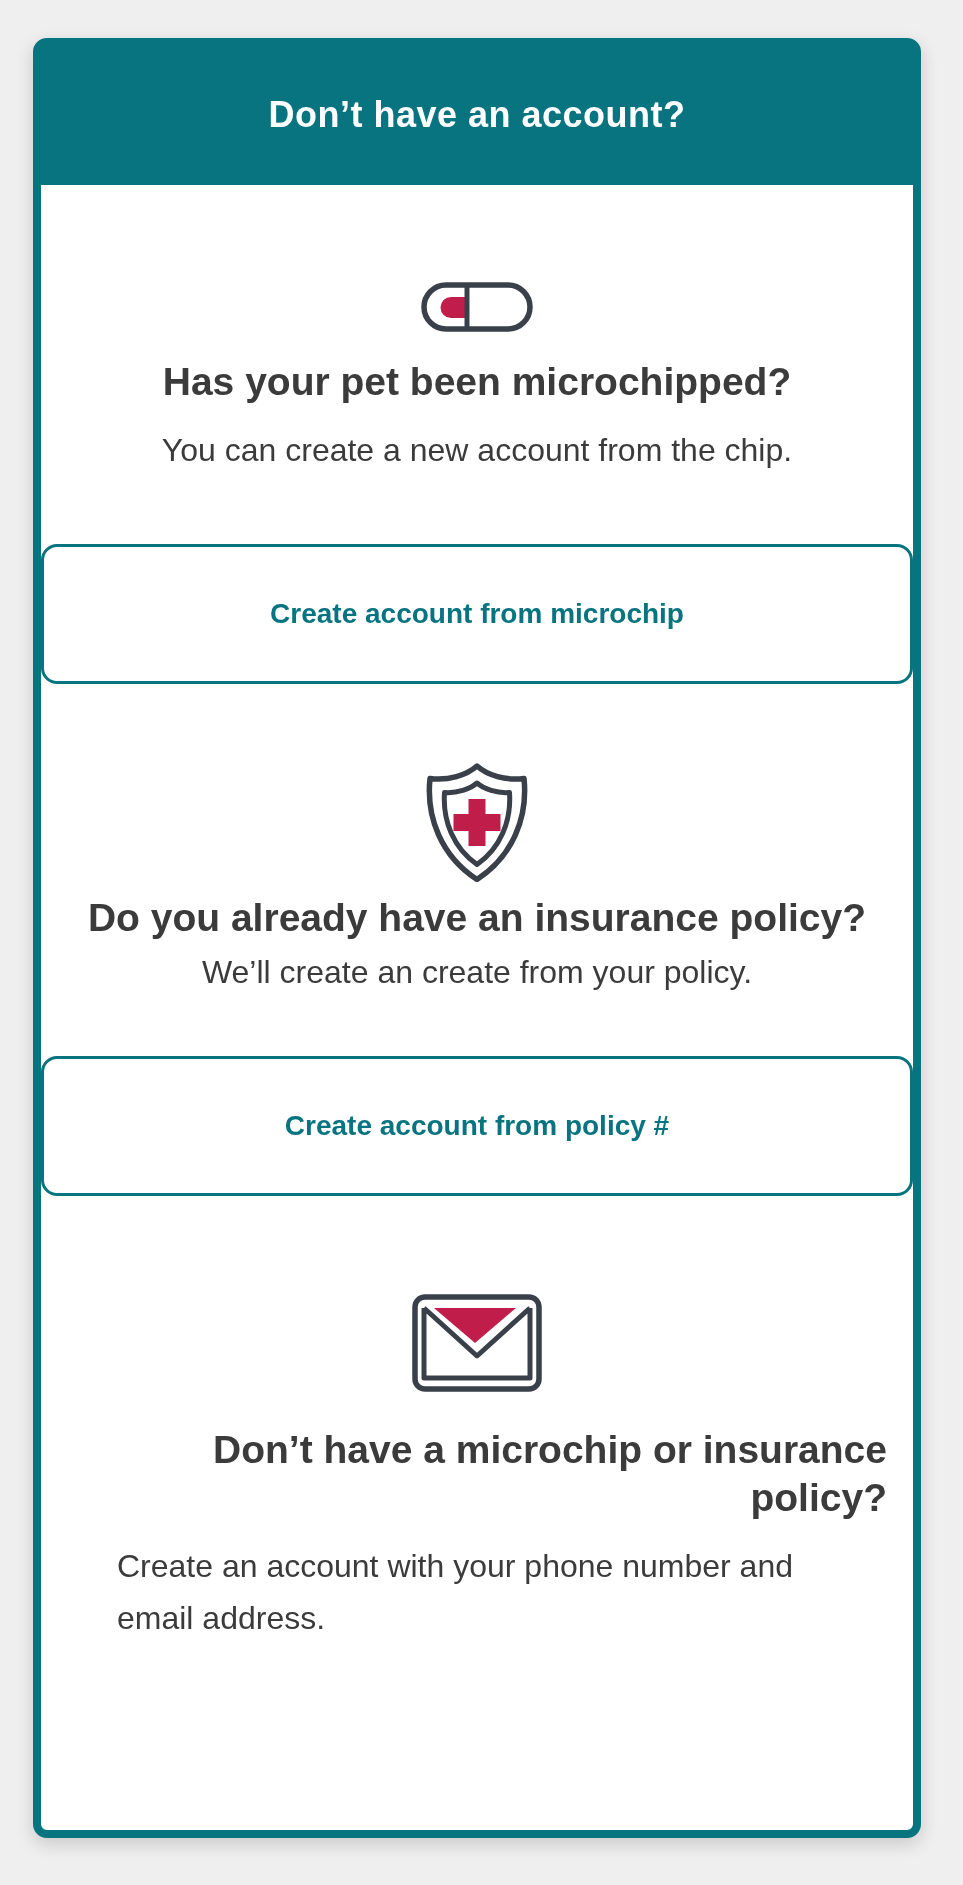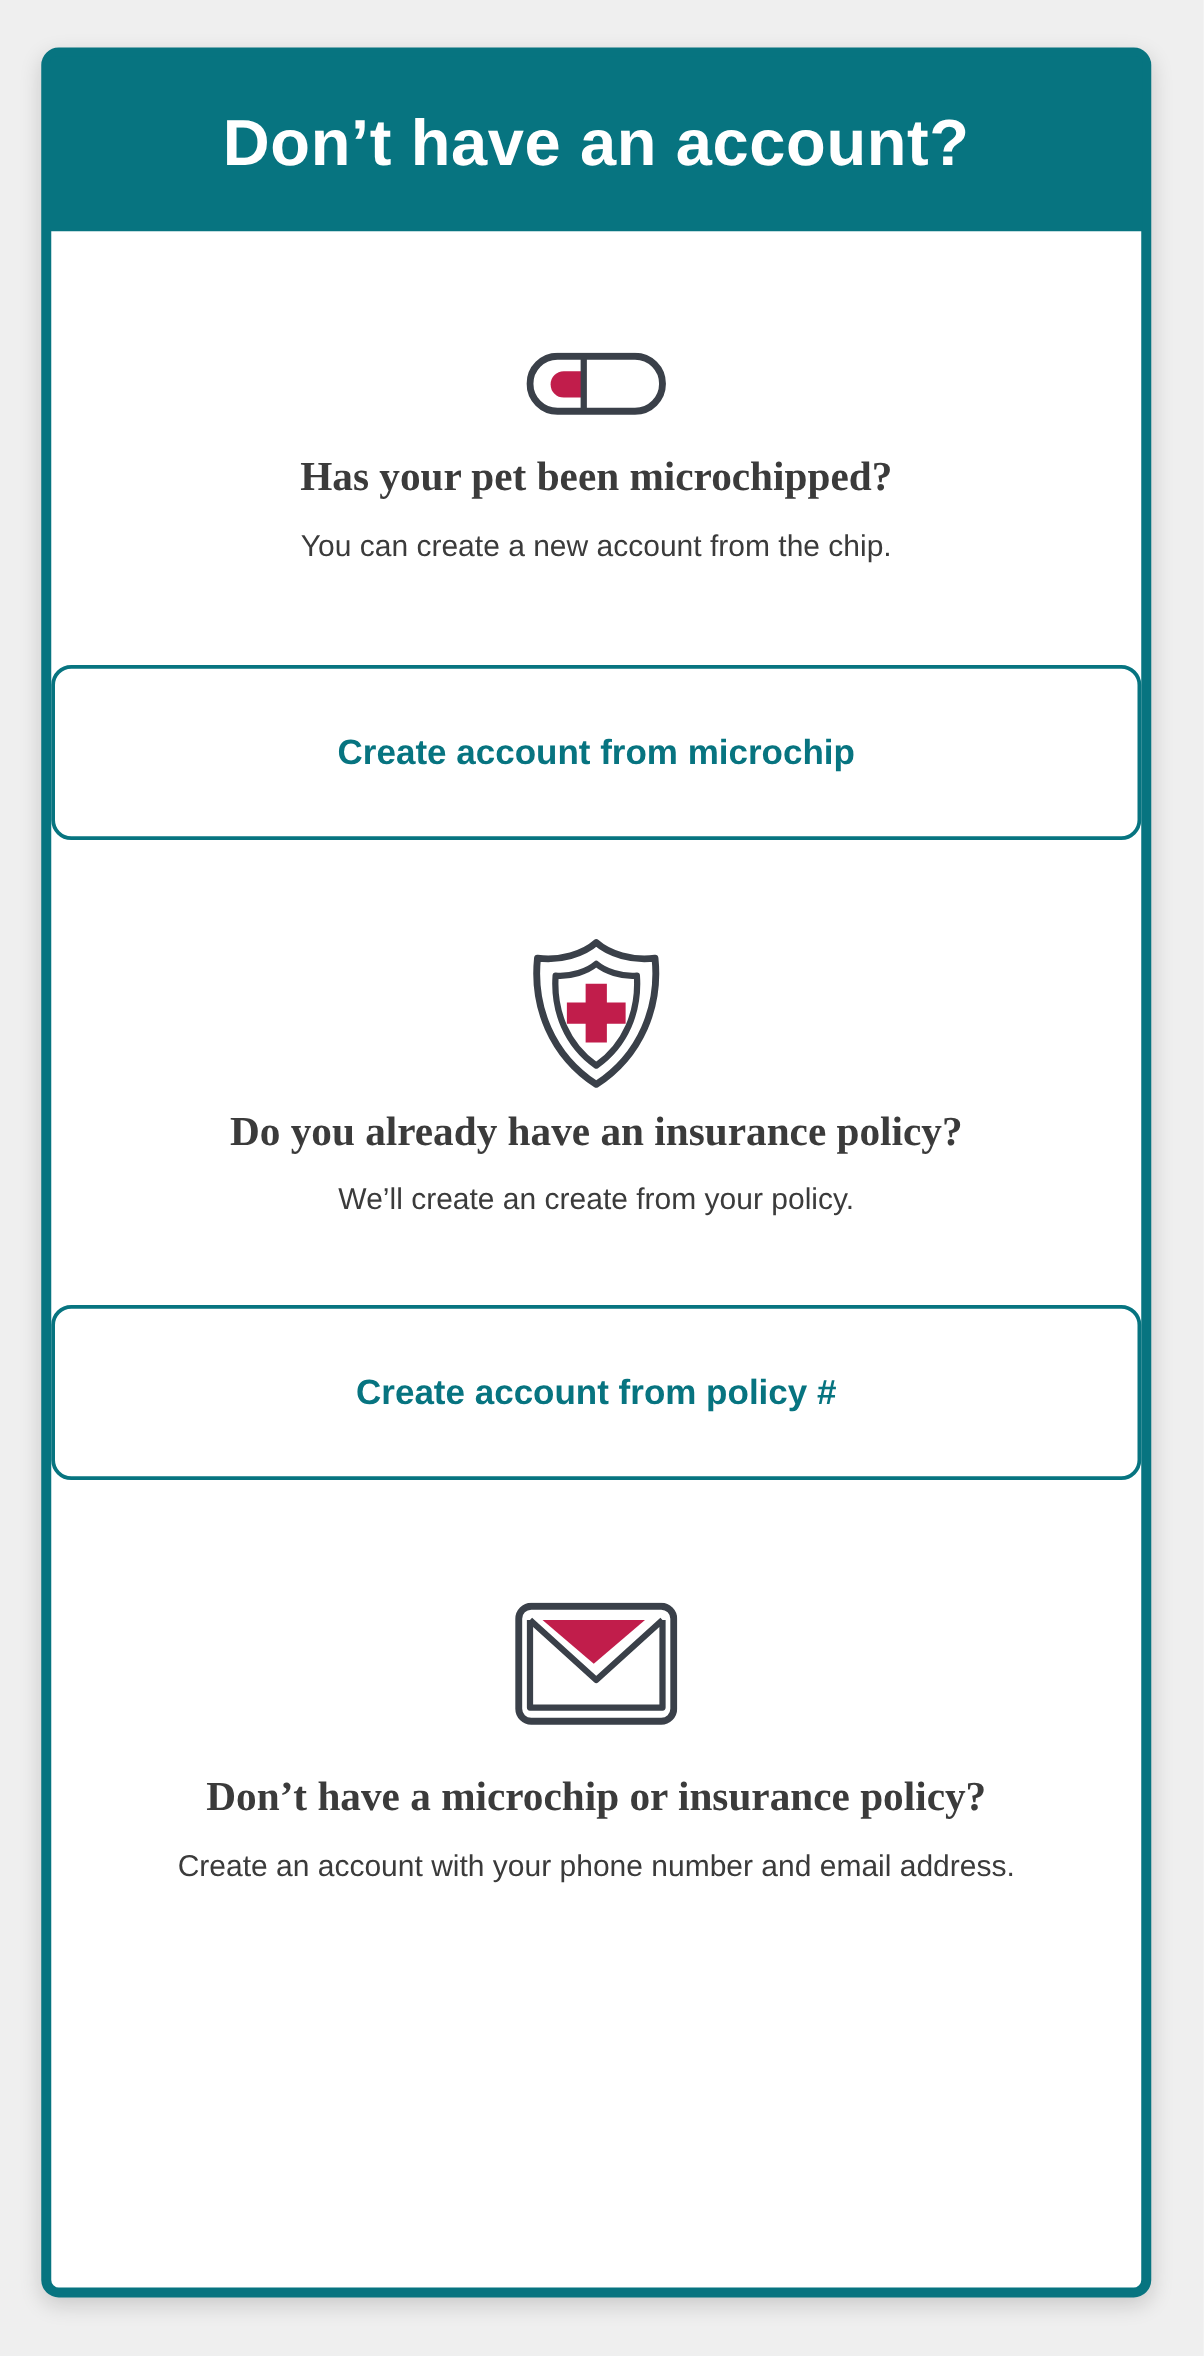--- a/index.html
+++ b/index.html
@@ -29,42 +29,42 @@
   .card-header{
     height:140px;
     margin:-1px -1px 0 -1px;
     background:var(--teal);
     border-radius:5px 5px 0 0;
     display:flex;align-items:center;justify-content:center;
   }
   .card-title{
     margin:0;
     color:#ffffff;
-    font-size:52px;
+    font-size:36px;
     font-weight:700;
     letter-spacing:0.5px;
   }
   .card-body{
     display:flex;flex-direction:column;align-items:center;
     padding-bottom:58px;
   }
   .section{
     display:flex;flex-direction:column;align-items:center;
     width:100%;
   }
   .icon-wrap{line-height:0;}
   .sec-heading{
     margin:26px 0 0 0;
-    font-size:33px;line-height:48px;
+    font-size:39px;line-height:48px;
     font-weight:700;color:var(--text);
-    text-align:right;max-width:820px;font-family:Liberation Serif, serif;
+    text-align:right;max-width:820px;
   }
   .sec-desc{
-    margin:6px 0 0 0;
-    font-size:24px;line-height:52px;
+    margin:18px 0 0 0;
+    font-size:32px;line-height:52px;
     font-weight:400;color:var(--text);
     text-align:left;max-width:720px;
   }
   .cta{
     width:872px;height:140px;
     background:#ffffff;
     border:3px solid var(--teal);
     border-radius:16px;
     color:var(--teal);
     font-family:"Liberation Sans", sans-serif;

